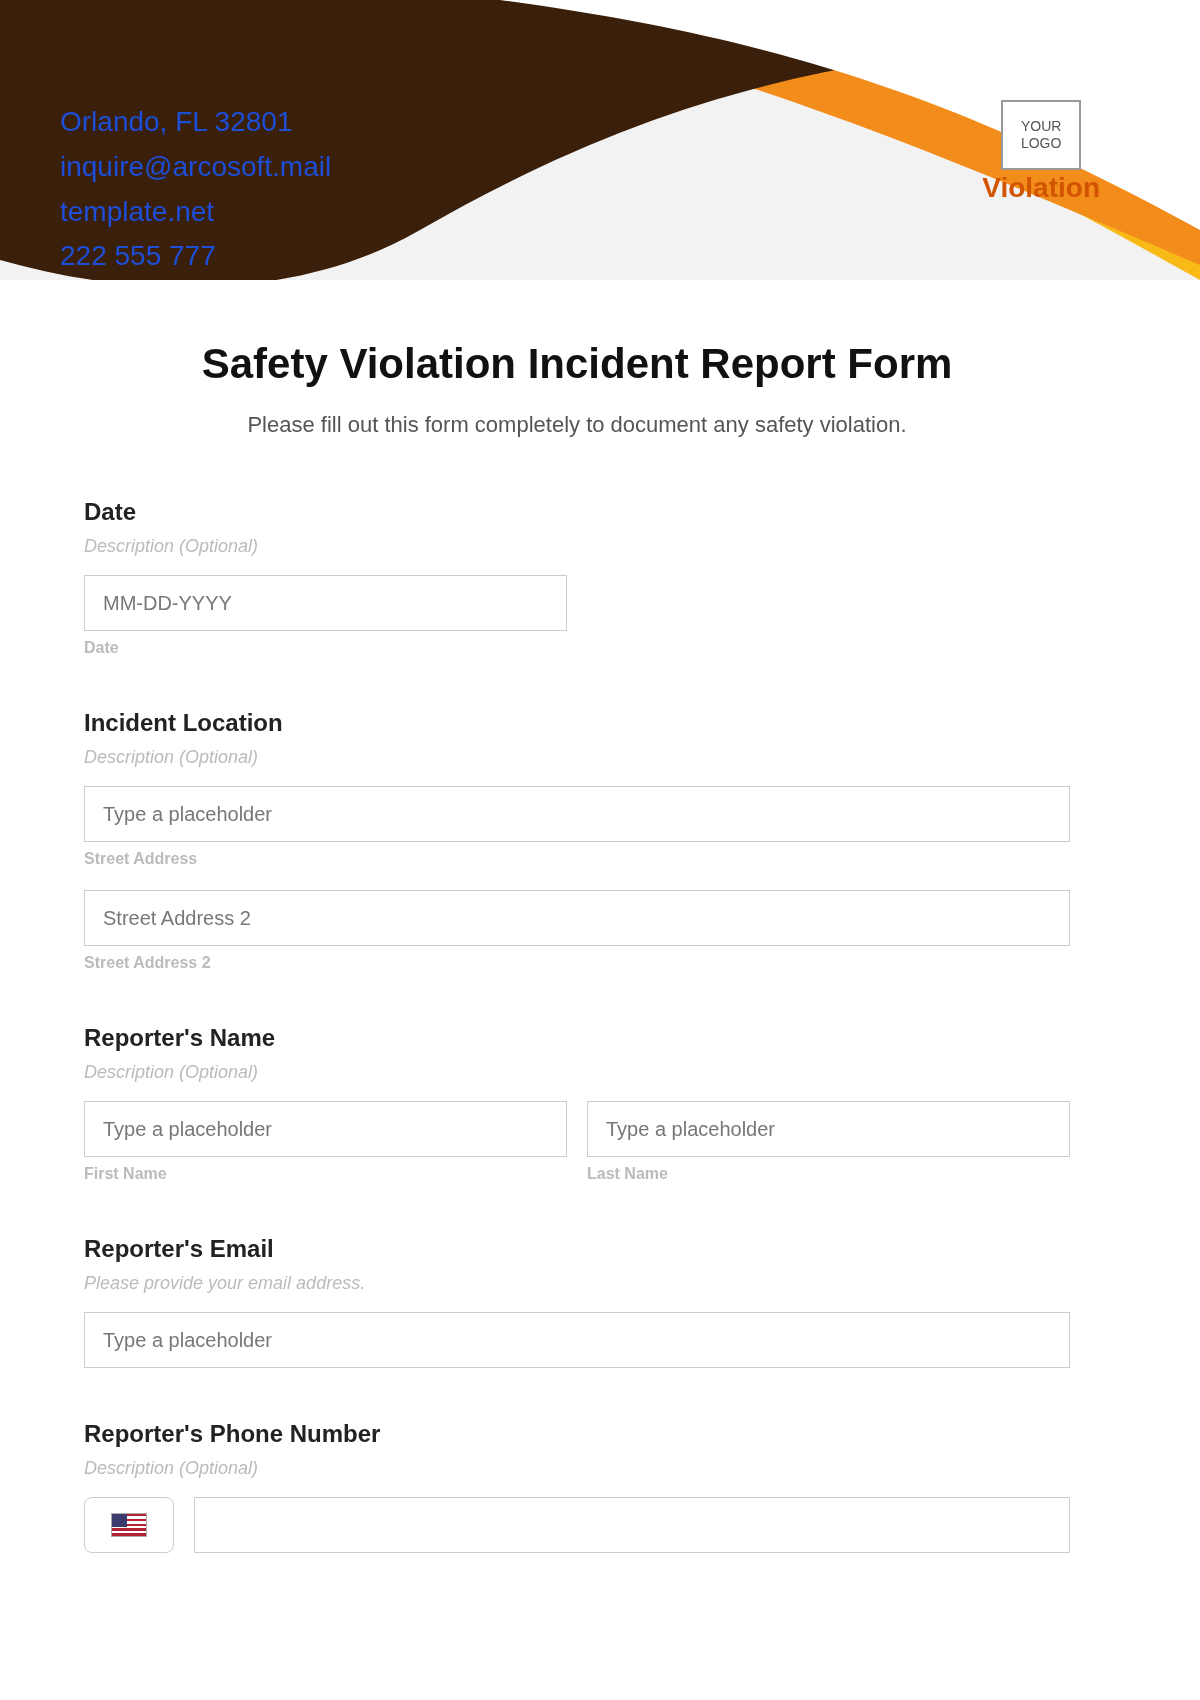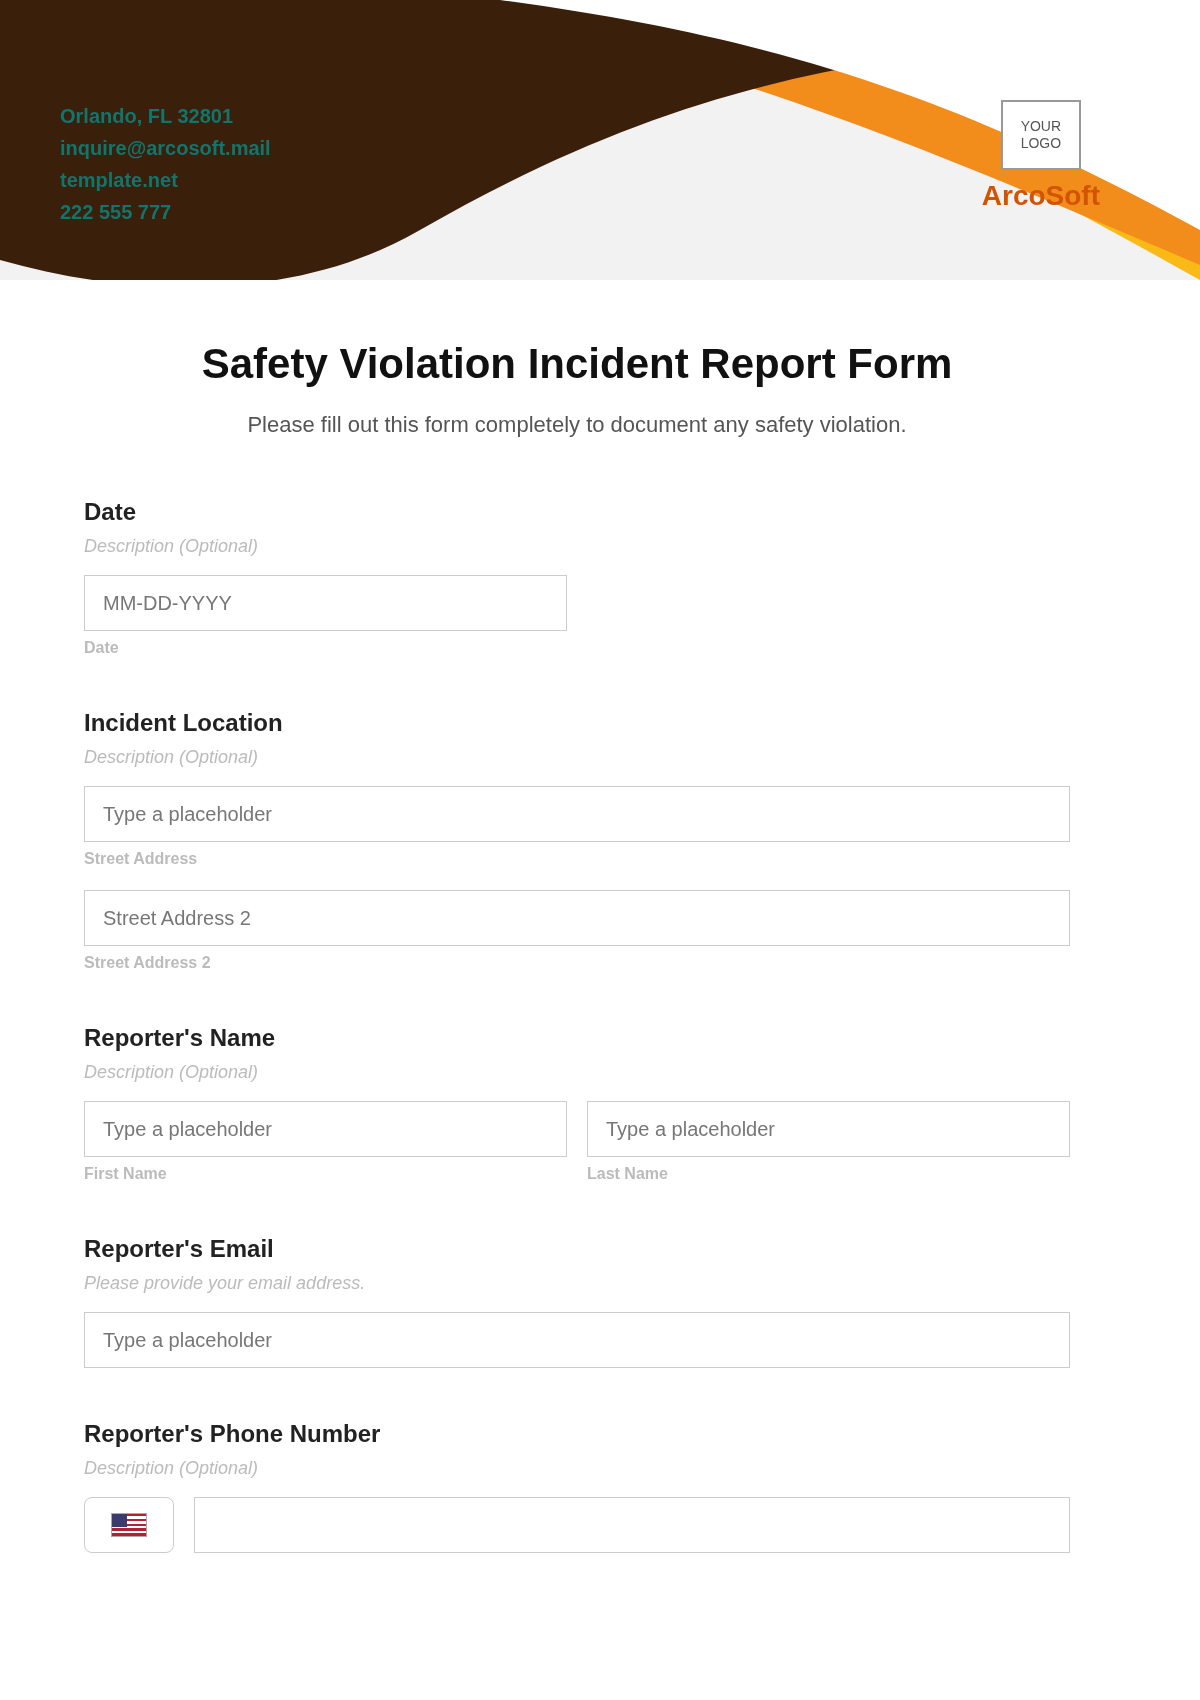--- a/index.html
+++ b/index.html
@@ -2,23 +2,23 @@
 <html><head>
 <meta charset="utf-8">
 <style>
   * { box-sizing: border-box; margin: 0; padding: 0; }
   html, body { width: 1200px; height: 1700px; background: #f2f2f2; font-family: Arial, Helvetica, sans-serif; color: #222; }
   .page { width: 1200px; height: 1700px; background: #fff; position: relative; overflow: hidden; }
 
   
   .banner { position: relative; width: 100%; height: 280px; background: #f2f2f2; overflow: hidden; }
   .banner svg { position: absolute; top: 0; left: 0; }
-  .contact-block { position: absolute; top: 100px; left: 60px; color: #0f766e; font-size: 20px; line-height: 1.6; font-weight: bold; }
+  .contact-block { position: absolute; top: 100px; left: 60px; color: #1d4ed8; font-size: 28px; line-height: 1.6; }
   .brand-block { position: absolute; top: 100px; right: 100px; text-align: center; }
-  .logo-box { width: 80px; height: 70px; border: 2px solid #999; display: flex; align-items: center; justify-content: center; font-size: 14px; color: #555; background: #fff; margin: 0 auto 10px auto; line-height: 1.2; }
+  .logo-box { width: 80px; height: 70px; border: 2px solid #999; display: flex; align-items: center; justify-content: center; font-size: 14px; color: #555; background: #fff; margin: 0 auto 2px auto; line-height: 1.2; }
   .brand-name { font-size: 28px; font-weight: 700; color: #d35400; }
 
   
   .form-body { padding: 60px 130px 0 84px; }
   .form-title { text-align: center; font-size: 42px; font-weight: 700; color: #111; margin-bottom: 24px; }
   .form-subtitle { text-align: center; font-size: 22px; color: #555; margin-bottom: 60px; }
 
   .section { margin-bottom: 52px; }
   .section-label { font-size: 24px; font-weight: 700; color: #222; margin-bottom: 10px; }
   .section-desc { font-size: 18px; color: #bbb; font-style: italic; margin-bottom: 18px; }
@@ -58,21 +58,21 @@
       <div>inquire@arcosoft.mail</div>
       <div>template.net</div>
       <div>222 555 777</div>
     </div>
 
     <div class="brand-block">
       <div class="logo-box">
         <span style="white-space:pre-line;">YOUR
 LOGO</span>
       </div>
-      <div class="brand-name">ArcoSoft</div>
+      <div class="brand-name">Violation</div>
     </div>
   </div>
 
   <div class="form-body">
     <h1 class="form-title">Safety Violation Incident Report Form</h1>
     <p class="form-subtitle">Please fill out this form completely to document any safety violation.</p>
 
     <div class="section">
       <div class="section-label">Date</div>
       <div class="section-desc">Description (Optional)</div>

